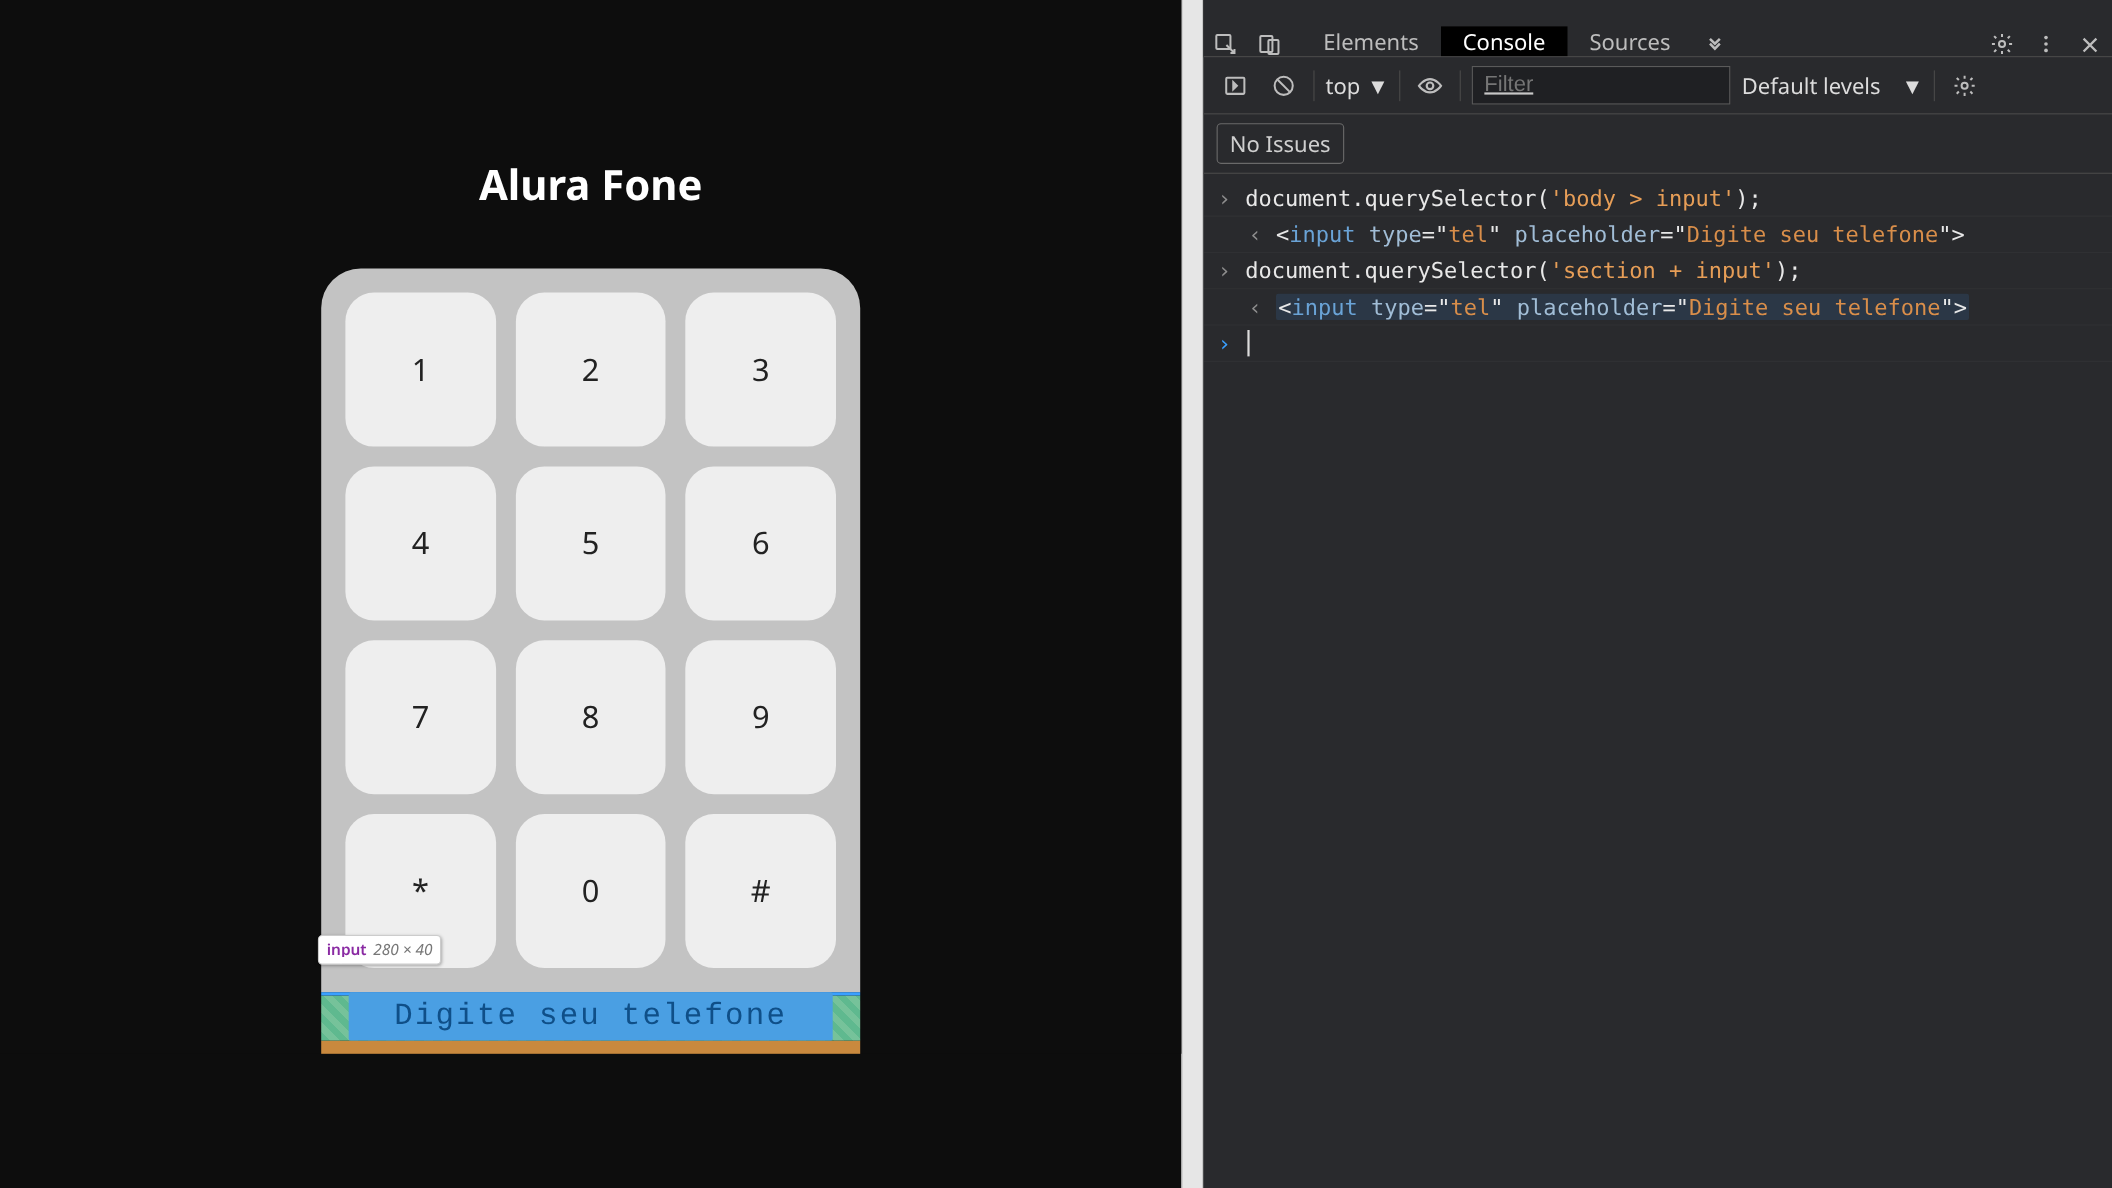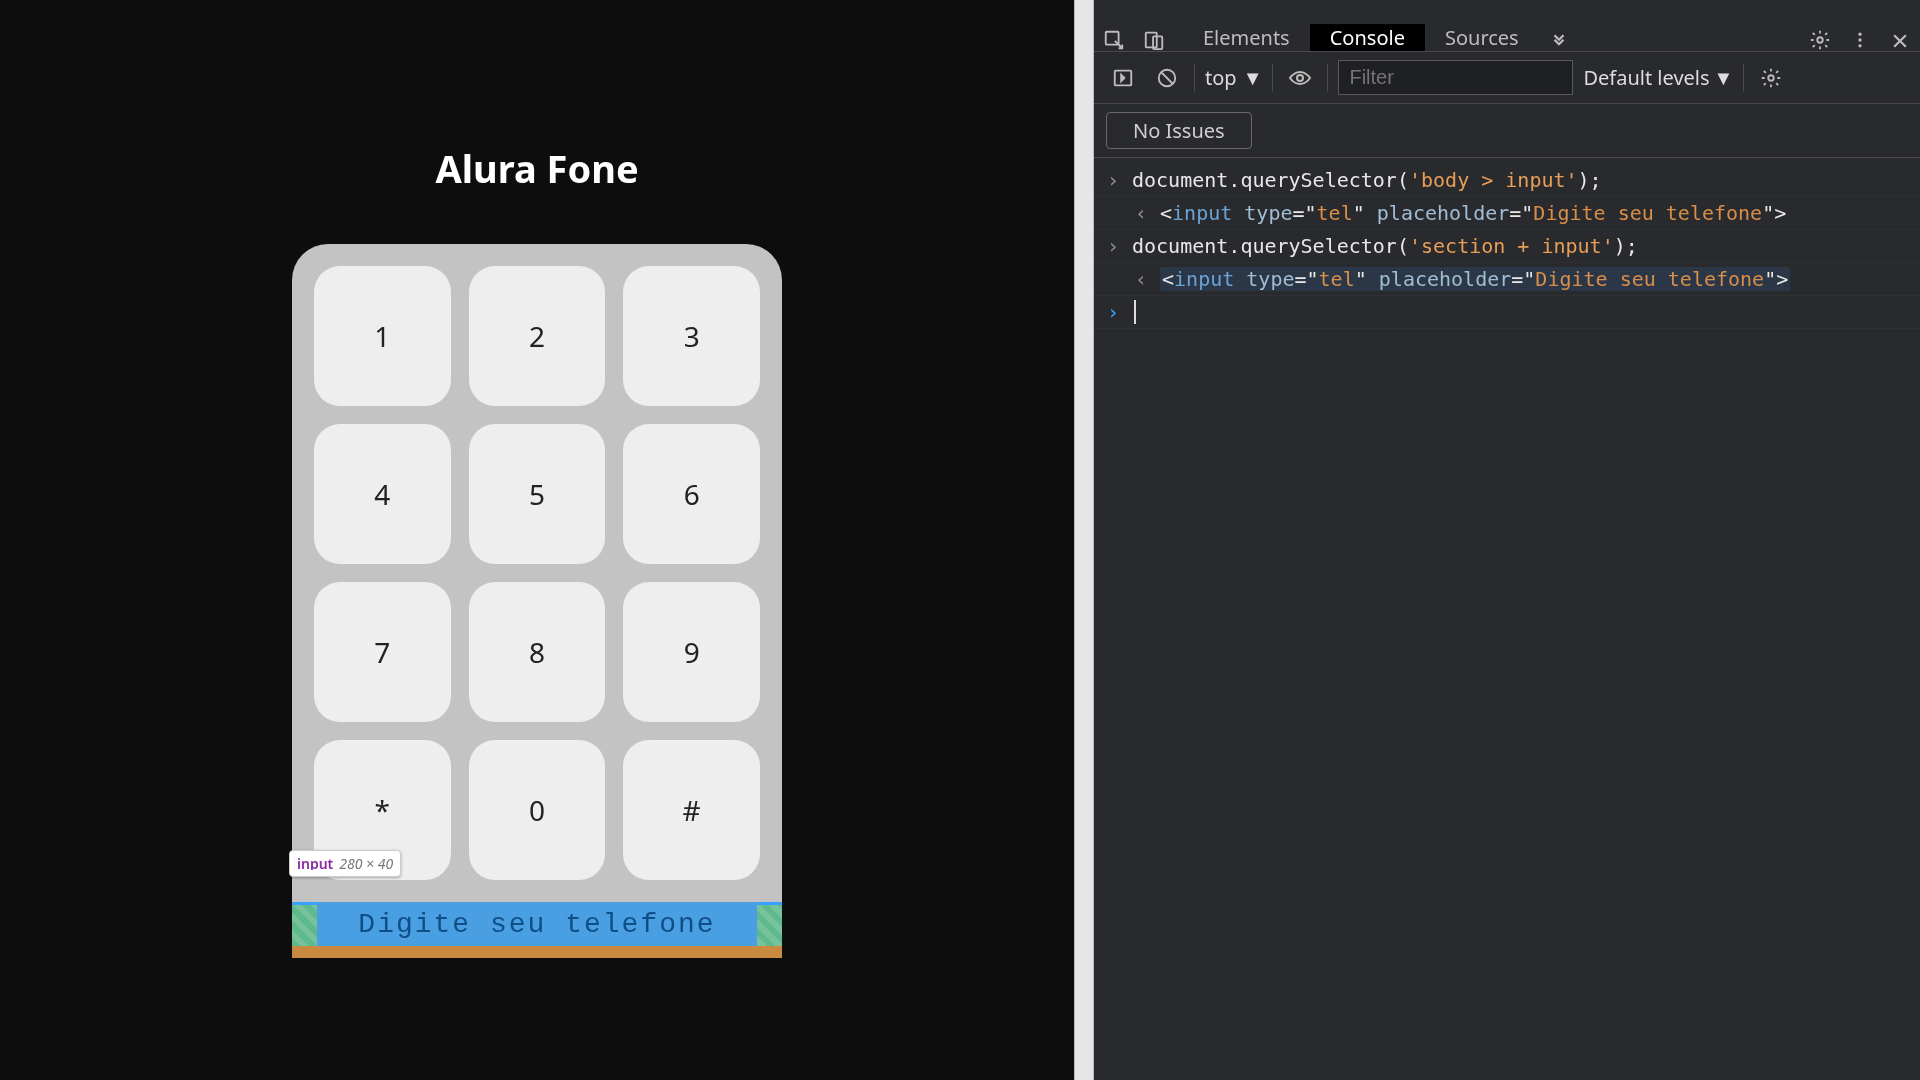--- a/index.html
+++ b/index.html
@@ -32,25 +32,25 @@
 .dt-tabs .iconbtn { width: 40px; display: flex; align-items: center; justify-content: center; color: #bdbdbd; cursor: pointer; }
 .dt-tabs .divider { width: 1px; background: #4a4a4a; margin: 10px 4px; }
 .dt-tabs .tab { padding: 0 20px; display: flex; align-items: center; color: #bdbdbd; cursor: pointer; }
 .dt-tabs .tab.active { background: #000; color: #fff; }
 .dt-tabs .spacer { flex: 1; }
 
 .dt-toolbar { height: 52px; border-bottom: 1px solid #4a4a4a; display: flex; align-items: center; gap: 10px; padding: 0 12px; }
 .dt-toolbar .iconbtn { width: 34px; height: 34px; display:flex; align-items:center; justify-content:center; color:#bdbdbd; cursor:pointer; }
 .dt-toolbar .divider { width:1px; height:28px; background:#4a4a4a; }
 .dt-toolbar .ctx { color:#dcdcdc; cursor:pointer; display:flex; align-items:center; gap:6px; }
-.dt-toolbar .filter-input { background: #1f2023; border:1px solid #5a5a5a; color:#c7c7c7; padding:5px 10px; width: 235px; font-size: 20px; }
-.dt-toolbar .levels { color:#dcdcdc; cursor:pointer; display:flex; align-items:center; gap:4px; }
+.dt-toolbar .filter-input { background: #1f2023; border:1px solid #5a5a5a; color:#c7c7c7; padding:5px 10px; width: 235px; font-size: 20px; text-decoration: underline; }
+.dt-toolbar .levels { color:#dcdcdc; cursor:pointer; display:flex; align-items:center; gap:19px; }
 
 .dt-issues { padding: 8px 12px; border-bottom: 1px solid #4a4a4a; }
-.dt-issues .chip { display:inline-block; border:1px solid #6a6a6a; border-radius:4px; padding:4px 26px; color:#cfcfcf; }
+.dt-issues .chip { display:inline-block; border:1px solid #6a6a6a; border-radius:4px; padding:4px 11px; color:#cfcfcf; }
 
 .console-body { flex:1; padding: 6px 0; font-family: "Menlo", "Consolas", monospace; font-size: 20px; overflow:auto; }
 .row { display:flex; align-items:flex-start; padding: 4px 10px; gap: 10px; border-bottom: 1px solid rgba(255,255,255,0.03); }
 .row .gly { width: 18px; color:#8e8e8e; flex-shrink:0; text-align:center; }
 .row .gly.in::before { content:"›"; color:#8e8e8e; }
 .row .gly.out::before { content:"‹"; color:#8e8e8e; }
 .row .gly.prompt::before { content:"›"; color:#3aa0ff; }
 .row .code { white-space: pre; }
 .row.result { padding-left: 38px; }
 .row.prompt .caret { width: 2px; height: 24px; background:#dcdcdc; margin-left: 2px; animation: none; }

